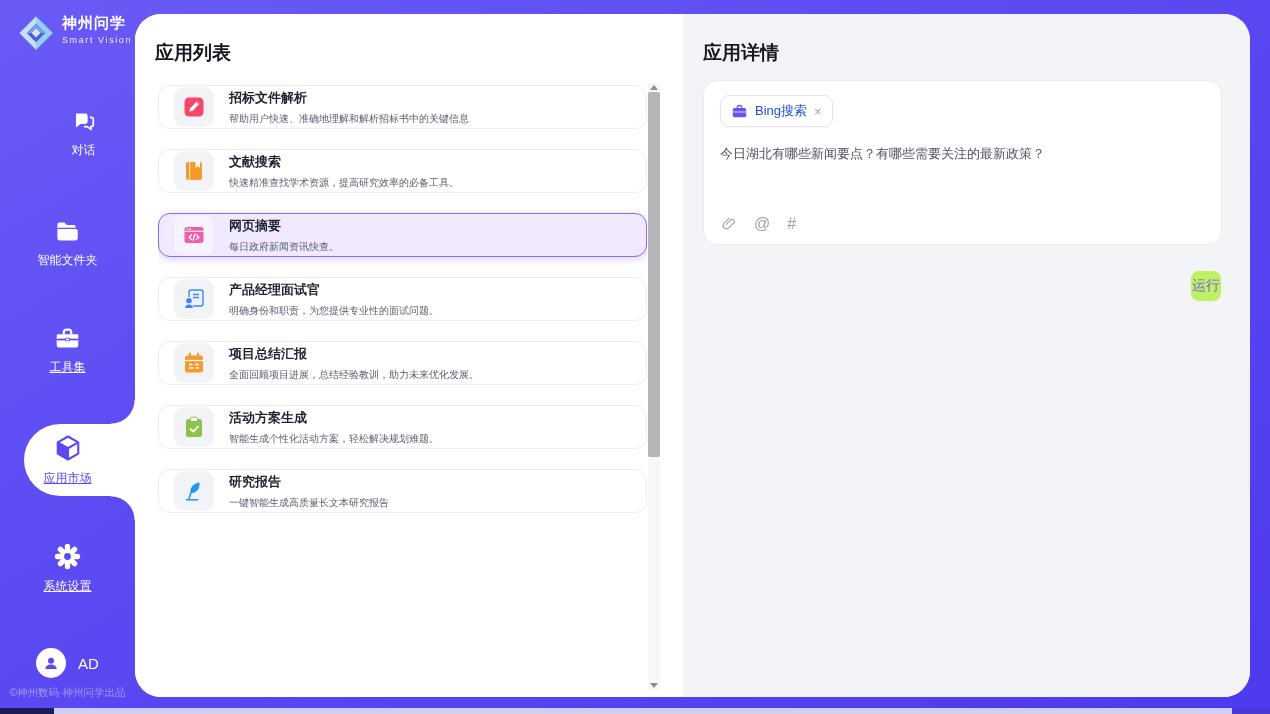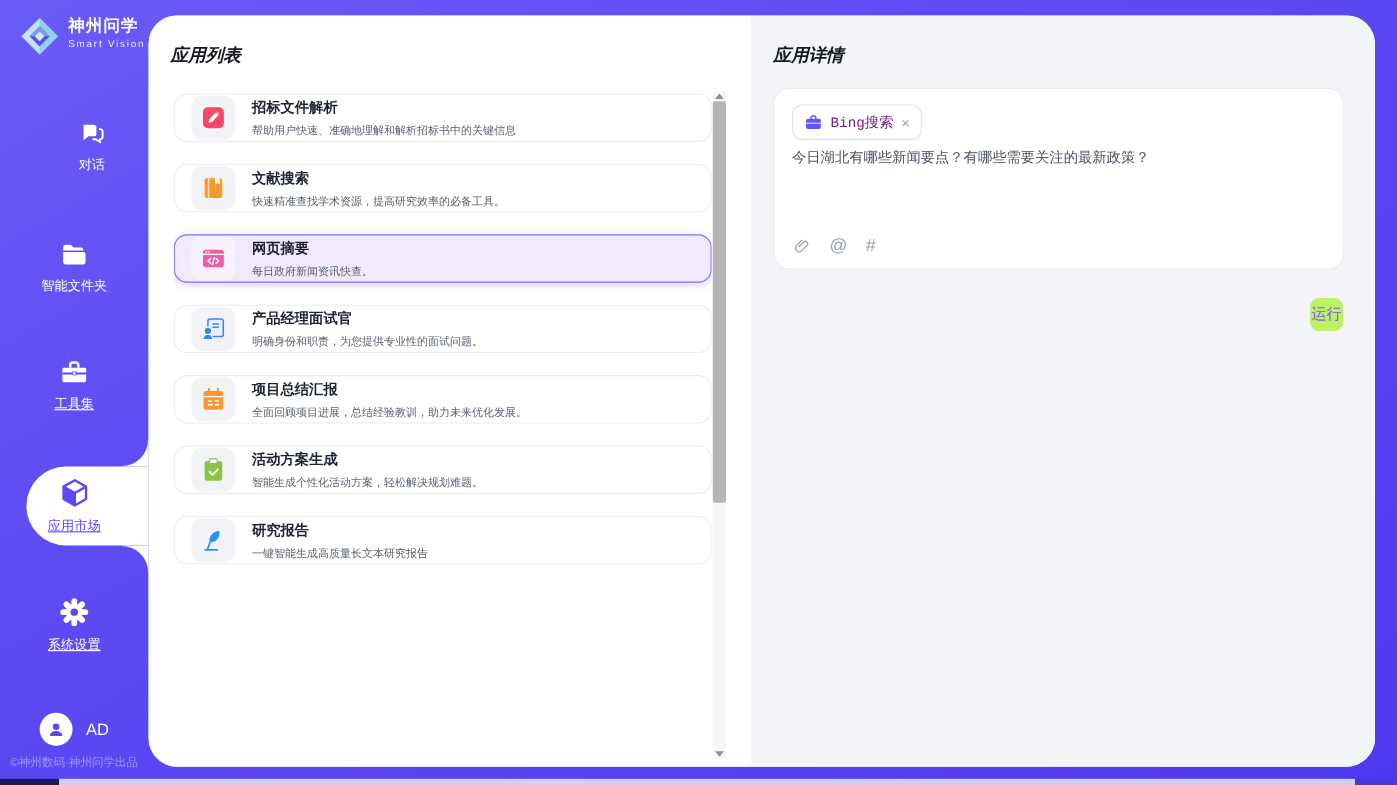--- a/index.html
+++ b/index.html
@@ -9,21 +9,21 @@
     font-family:"Liberation Sans","DejaVu Sans",sans-serif;
     background:linear-gradient(150deg,#6a5bf7 0%,#5b49f2 45%,#4e3aee 100%);
   }
   
   .content {
     position:absolute; left:135px; top:14px; width:1115px; height:683px;
     border-radius:26px; overflow:hidden; display:flex; background:#fff;
   }
   .app-panel { width:548px; background:#fff; position:relative; }
   .detail-panel { flex:1; background:#f3f4f8; position:relative; }
-  .panel-title { position:absolute; top:26px; left:20px; font-size:16px; font-weight:bold; color:#15181f;font-style:italic; }
+  .panel-title { position:absolute; top:26px; left:20px; font-size:19px; font-weight:bold; color:#15181f; }
 
   
   .app-list { position:absolute; left:23px; top:71px; width:489px; height:612px; overflow:hidden; }
   .app-card {
     height:44px; border:1px solid #ececf1; border-radius:12px; margin-bottom:20px;
     display:flex; align-items:center; padding:0 16px 0 15px; background:#fff; cursor:pointer;
   }
   .app-card.selected {
     background:#f1e9fe; border-color:#8a6bf4;
     box-shadow:0 2px 8px rgba(122,85,240,.28);
@@ -47,23 +47,23 @@
   
   .detail-card {
     position:absolute; left:20px; top:66px; width:519px; height:165px;
     background:#fff; border:1px solid #e9eaef; border-radius:14px; padding:14px 16px;
   }
   .chip {
     display:inline-flex; align-items:center; gap:7px; background:#fff;
     border:1px solid #e2e3e9; border-radius:9px; padding:6px 10px;
     box-shadow:0 1px 2px rgba(0,0,0,.04); cursor:pointer;
   }
-  .chip-label { font-size:13px; color:#701a75;font-family:Liberation Mono, monospace; }
+  .chip-label { font-size:13px; color:#1d4ed8; }
   .chip-close { color:#9ba1ac; font-size:13px; line-height:1; cursor:pointer; }
-  .query { margin-top:6px; font-size:13px; color:#4c5262; line-height:1.5; }
+  .query { margin-top:17px; font-size:13px; color:#4c5262; line-height:1.5; }
   .toolbar { position:absolute; left:17px; bottom:12px; display:flex; gap:17px; align-items:center; }
   .tb-icon { color:#9ba1ac; font-size:16px; line-height:1; cursor:pointer; display:flex; align-items:center; }
   .run-btn {
     position:absolute; top:257px; right:29px; width:30px; height:30px;
     background:#bef264; color:#7a5af6; font-size:14px; border:none; border-radius:8px;
     display:flex; align-items:center; justify-content:center; cursor:pointer;
   }
 
   
   .sidebar { position:absolute; left:0; top:0; width:135px; height:714px; }

